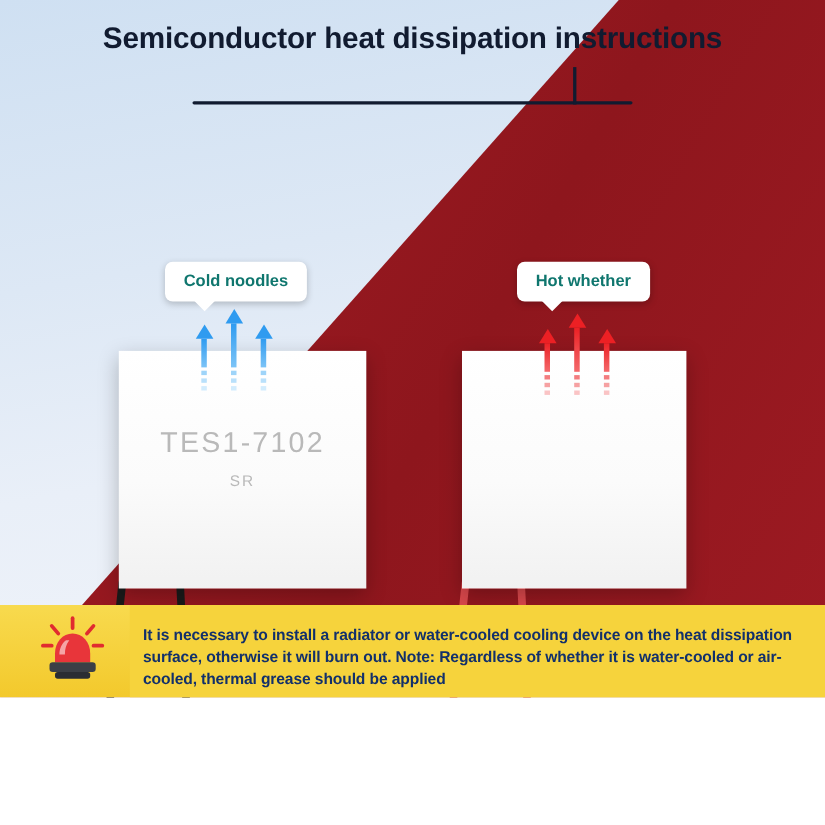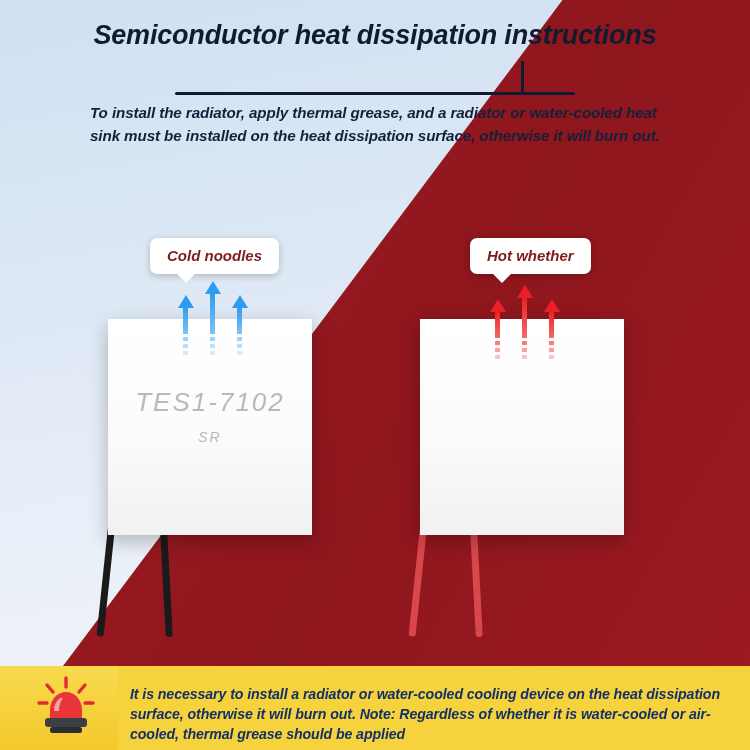--- a/index.html
+++ b/index.html
@@ -9,24 +9,23 @@
   body {
     width: 750px;
     height: 750px;
     overflow: hidden;
     font-family: "Liberation Sans", sans-serif;
   }
 
   #stage {
     position: relative;
     width: 750px;
-    height: 750px;
+    height: 634px;
     overflow: hidden;
     background: linear-gradient(170deg, #cfe0f2 0%, #dde8f5 35%, #e9eff8 60%, #f2f5fa 100%);
-    font-style: italic;
   }
 
   
   .red-wedge {
     position: absolute;
     inset: 0;
     background: #9e1a23;
     background: linear-gradient(120deg, #a51c24 0%, #8e161d 55%, #9d1a22 100%);
     clip-path: polygon(100% 0, 100% 100%, 0 100%, 75% 0);
     z-index: 1;
@@ -101,21 +100,21 @@
     font-weight: bold;
     line-height: 1.52;
     letter-spacing: -0.1px;
   }
 
   
   .pill {
     position: absolute;
     z-index: 5;
     background: #ffffff;
-    color: #7f1d1d;
+    color: #0f766e;
     font-size: 15px;
     font-weight: bold;
     padding: 9px 17px 10px 17px;
     border-radius: 7px;
     box-shadow: 0 2px 7px rgba(0,0,0,0.22);
     white-space: nowrap;
   }
   .pill::after {
     content: "";
     position: absolute;
@@ -131,21 +130,21 @@
 
   
   .module {
     position: absolute;
     z-index: 4;
     width: 204px;
     height: 216px;
     background: linear-gradient(180deg, #ffffff 0%, #fbfbfb 55%, #f1f1f1 100%);
     box-shadow: 0 6px 18px rgba(0,0,0,0.25);
   }
-  .module.left  { left: 108px; top: 319px; }
+  .module.left  { left: 108px; top: 319px; padding-left: 21px; }
   .module.right { left: 420px; top: 319px; }
 
   .module-text {
     position: absolute;
     left: 0;
     right: 0;
     text-align: center;
     color: #b9b9b9;
     font-weight: normal;
     font-size: 26px;
@@ -249,23 +248,20 @@
 <body>
 
 <div id="stage">
 
   <div class="red-wedge"></div>
 
   <div class="title">Semiconductor heat dissipation instructions</div>
   <div class="title-underline"></div>
   <div class="title-tick"></div>
 
-  <div class="subtitle">
-    <span>To install the radiator, apply thermal grease, and a radiator or water-cooled heat sink must be installed on the heat dissipation surface, otherwise it will burn out.</span>
-  </div>
 
   <div class="pill cold">
     <span>Cold noodles</span>
   </div>
 
   <div class="arrows cold">
     <div class="arrow blue a1">
       <div class="head"></div>
         <div class="shaft"></div>
       <div class="dashes">

